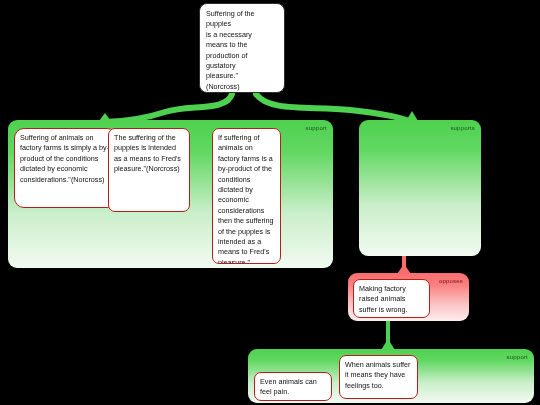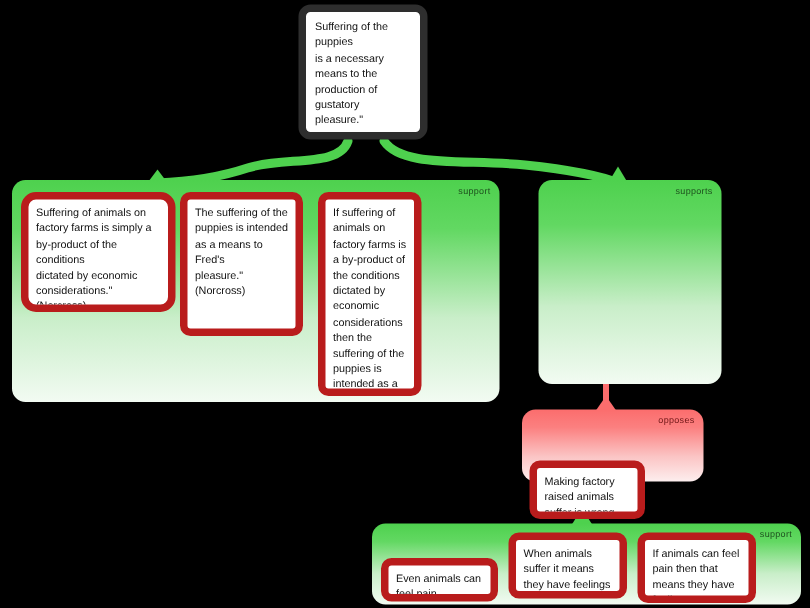--- a/index.html
+++ b/index.html
@@ -53,21 +53,21 @@
     white-space: nowrap;
   }
   .group.oppose .group-label {
     color: #6d1616;
   }
 
   
   .node {
     position: absolute;
     background: #ffffff;
-    border: 5px solid #b91c1c;
+    border: 1px solid #b91c1c;
     border-radius: 7px;
     box-sizing: border-box;
     padding: 4px 5px 4px 5px;
     font-size: 7.2px;
     line-height: 10.4px;
     color: #111111;
     overflow: hidden;
     white-space: pre-line;
   }
   .node.root {
@@ -103,34 +103,33 @@
 production of
 gustatory
 pleasure."
 (Norcross)</div>
 
   <div class="group support" style="left:8px; top:120px; width:325px; height:148px;">
     <span class="group-label">support</span>
   </div>
   <div class="node" style="left:14px; top:128px; width:103px; height:80px;border-radius:10px;">Suffering of animals on factory farms is simply a by-product of the conditions
 dictated by economic considerations."(Norcross)</div>
-  <div class="node" style="left:120px; top:128px; width:82px; height:96px;">The suffering of the puppies is intended as a means to Fred's
+  <div class="node" style="left:108px; top:128px; width:82px; height:84px;">The suffering of the puppies is intended as a means to Fred's
 pleasure."(Norcross)</div>
   <div class="node" style="left:212px; top:128px; width:69px; height:136px;">If suffering of animals on factory farms is a by-product of the conditions dictated by economic considerations then the suffering of the puppies is intended as a means to Fred's
 pleasure."(Norcross)</div>
 
   <div class="group support" style="left:359px; top:120px; width:122px; height:136px;">
     <span class="group-label">supports</span>
   </div>
 
   <div class="group oppose" style="left:348px; top:273px; width:121px; height:48px;">
     <span class="group-label">opposes</span>
   </div>
-  <div class="node" style="left:353px; top:279px; width:77px; height:39px;margin-top:28px;">Making factory raised animals suffer is wrong.</div>
+  <div class="node" style="left:353px; top:279px; width:77px; height:39px;">Making factory raised animals suffer is wrong.</div>
 
   <div class="group support" style="left:248px; top:349px; width:286px; height:54px;">
     <span class="group-label">support</span>
   </div>
   <div class="node" style="left:254px; top:372px; width:78px; height:29px;">Even animals can feel pain.</div>
   <div class="node" style="left:339px; top:355px; width:79px; height:44px;">When animals suffer it means they have feelings too.</div>
-  <div class="node" style="left:425px; top:355px; width:79px; height:47px;">If animals can feel pain then that means they have feelings too.</div>
 
 </div>
 
 </body></html>

